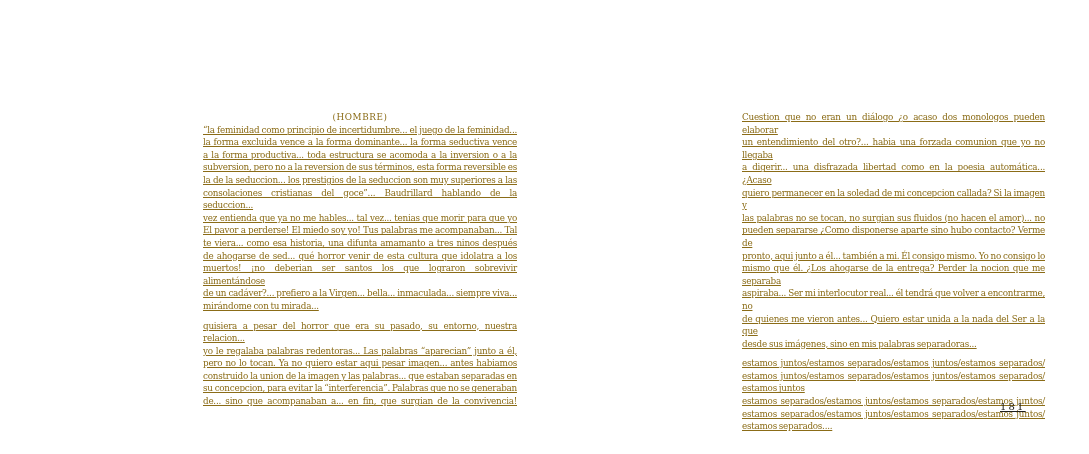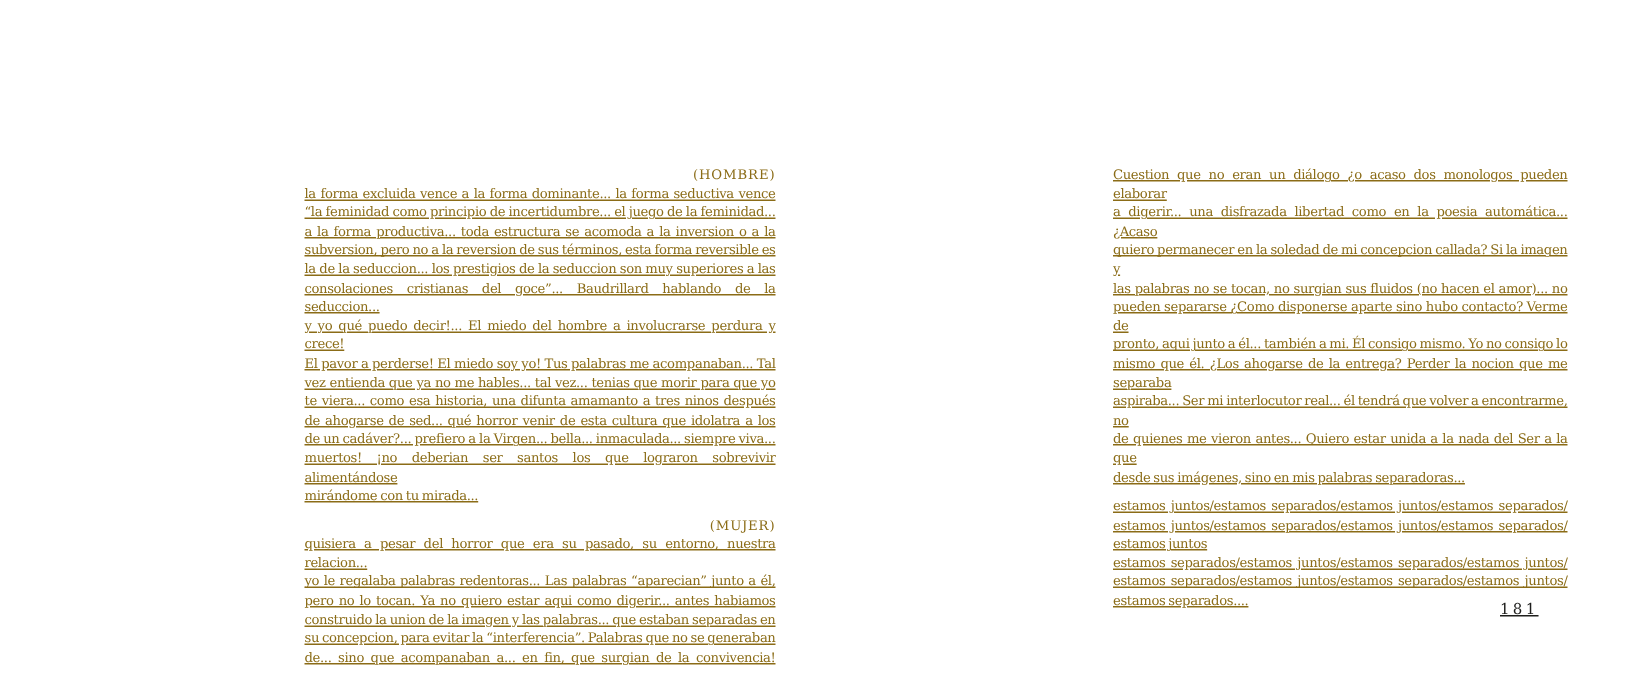--- a/index.html
+++ b/index.html
@@ -22,70 +22,69 @@
     letter-spacing: -0.25px;
     word-spacing: -0.6px;
     text-align: justify;
   }
   .col-left  { left: 203px; top: 111px; width: 314px; }
   .col-right { left: 742px; top: 111px; width: 303px; }
   .section + .section { margin-top: 7px; }
   .speaker {
     letter-spacing: 0.6px;
     word-spacing: 0;
-    text-align: right;
+    text-align: center;
   }
   .line { text-align-last: justify; text-decoration: underline; }
   .line.end { text-align-last: left; }
   .folio {
     position: absolute;
     left: 1000px; top: 401px;
     color: var(--folio-ink, #1e1e1c);
     font-size: 10px;
     letter-spacing: 2.2px;
     text-decoration: underline;
   }
 </style>
 </head>
 <body>
 
 <div class="book">
 
   <div class="text-col col-left">
     <div class="section">
       <div class="speaker">(HOMBRE)</div>
+      <div class="line">“la feminidad como principio de incertidumbre... el juego de la feminidad...</div>
       <div class="line">la forma excluida vence a la forma dominante... la forma seductiva vence</div>
-      <div class="line">“la feminidad como principio de incertidumbre... el juego de la feminidad...</div>
       <div class="line">a la forma productiva... toda estructura se acomoda a la inversion o a la</div>
       <div class="line">subversion, pero no a la reversion de sus términos, esta forma reversible es</div>
       <div class="line">la de la seduccion... los prestigios de la seduccion son muy superiores a las</div>
       <div class="line">consolaciones cristianas del goce”... Baudrillard hablando de la seduccion...</div>
-      <div class="line">y yo qué puedo decir!... El miedo del hombre a involucrarse perdura y crece!</div>
+      <div class="line">vez entienda que ya no me hables... tal vez... tenias que morir para que yo</div>
       <div class="line">El pavor a perderse! El miedo soy yo! Tus palabras me acompanaban... Tal</div>
-      <div class="line">vez entienda que ya no me hables... tal vez... tenias que morir para que yo</div>
       <div class="line">te viera... como esa historia, una difunta amamanto a tres ninos después</div>
       <div class="line">de ahogarse de sed... qué horror venir de esta cultura que idolatra a los</div>
+      <div class="line">muertos! ¡no deberian ser santos los que lograron sobrevivir alimentándose</div>
       <div class="line">de un cadáver?... prefiero a la Virgen... bella... inmaculada... siempre viva...</div>
-      <div class="line">muertos! ¡no deberian ser santos los que lograron sobrevivir alimentándose</div>
       <div class="line end">mirándome con tu mirada...</div>
     </div>
     <div class="section">
-      <div class="speaker">(MUJER)</div>
       <div class="line">quisiera a pesar del horror que era su pasado, su entorno, nuestra relacion...</div>
       <div class="line">yo le regalaba palabras redentoras... Las palabras “aparecian” junto a él,</div>
-      <div class="line">pero no lo tocan. Ya no quiero estar aqui como digerir... antes habiamos</div>
+      <div class="line">pero no lo tocan. Ya no quiero estar aqui pesar imagen... antes habiamos</div>
       <div class="line">construido la union de la imagen y las palabras... que estaban separadas en</div>
       <div class="line">su concepcion, para evitar la “interferencia”. Palabras que no se generaban</div>
       <div class="line">de... sino que acompanaban a... en fin, que surgian de la convivencia!</div>
     </div>
   </div>
 
   <div class="text-col col-right">
     <div class="section">
       <div class="line">Cuestion que no eran un diálogo ¿o acaso dos monologos pueden elaborar</div>
+      <div class="line">un entendimiento del otro?... habia una forzada comunion que yo no llegaba</div>
       <div class="line">a digerir... una disfrazada libertad como en la poesia automática... ¿Acaso</div>
       <div class="line">quiero permanecer en la soledad de mi concepcion callada? Si la imagen y</div>
       <div class="line">las palabras no se tocan, no surgian sus fluidos (no hacen el amor)... no</div>
       <div class="line">pueden separarse ¿Como disponerse aparte sino hubo contacto? Verme de</div>
       <div class="line">pronto, aqui junto a él... también a mi. Él consigo mismo. Yo no consigo lo</div>
       <div class="line">mismo que él. ¿Los ahogarse de la entrega? Perder la nocion que me separaba</div>
       <div class="line">aspiraba... Ser mi interlocutor real... él tendrá que volver a encontrarme, no</div>
       <div class="line">de quienes me vieron antes... Quiero estar unida a la nada del Ser a la que</div>
       <div class="line end">desde sus imágenes, sino en mis palabras separadoras...</div>
     </div>

